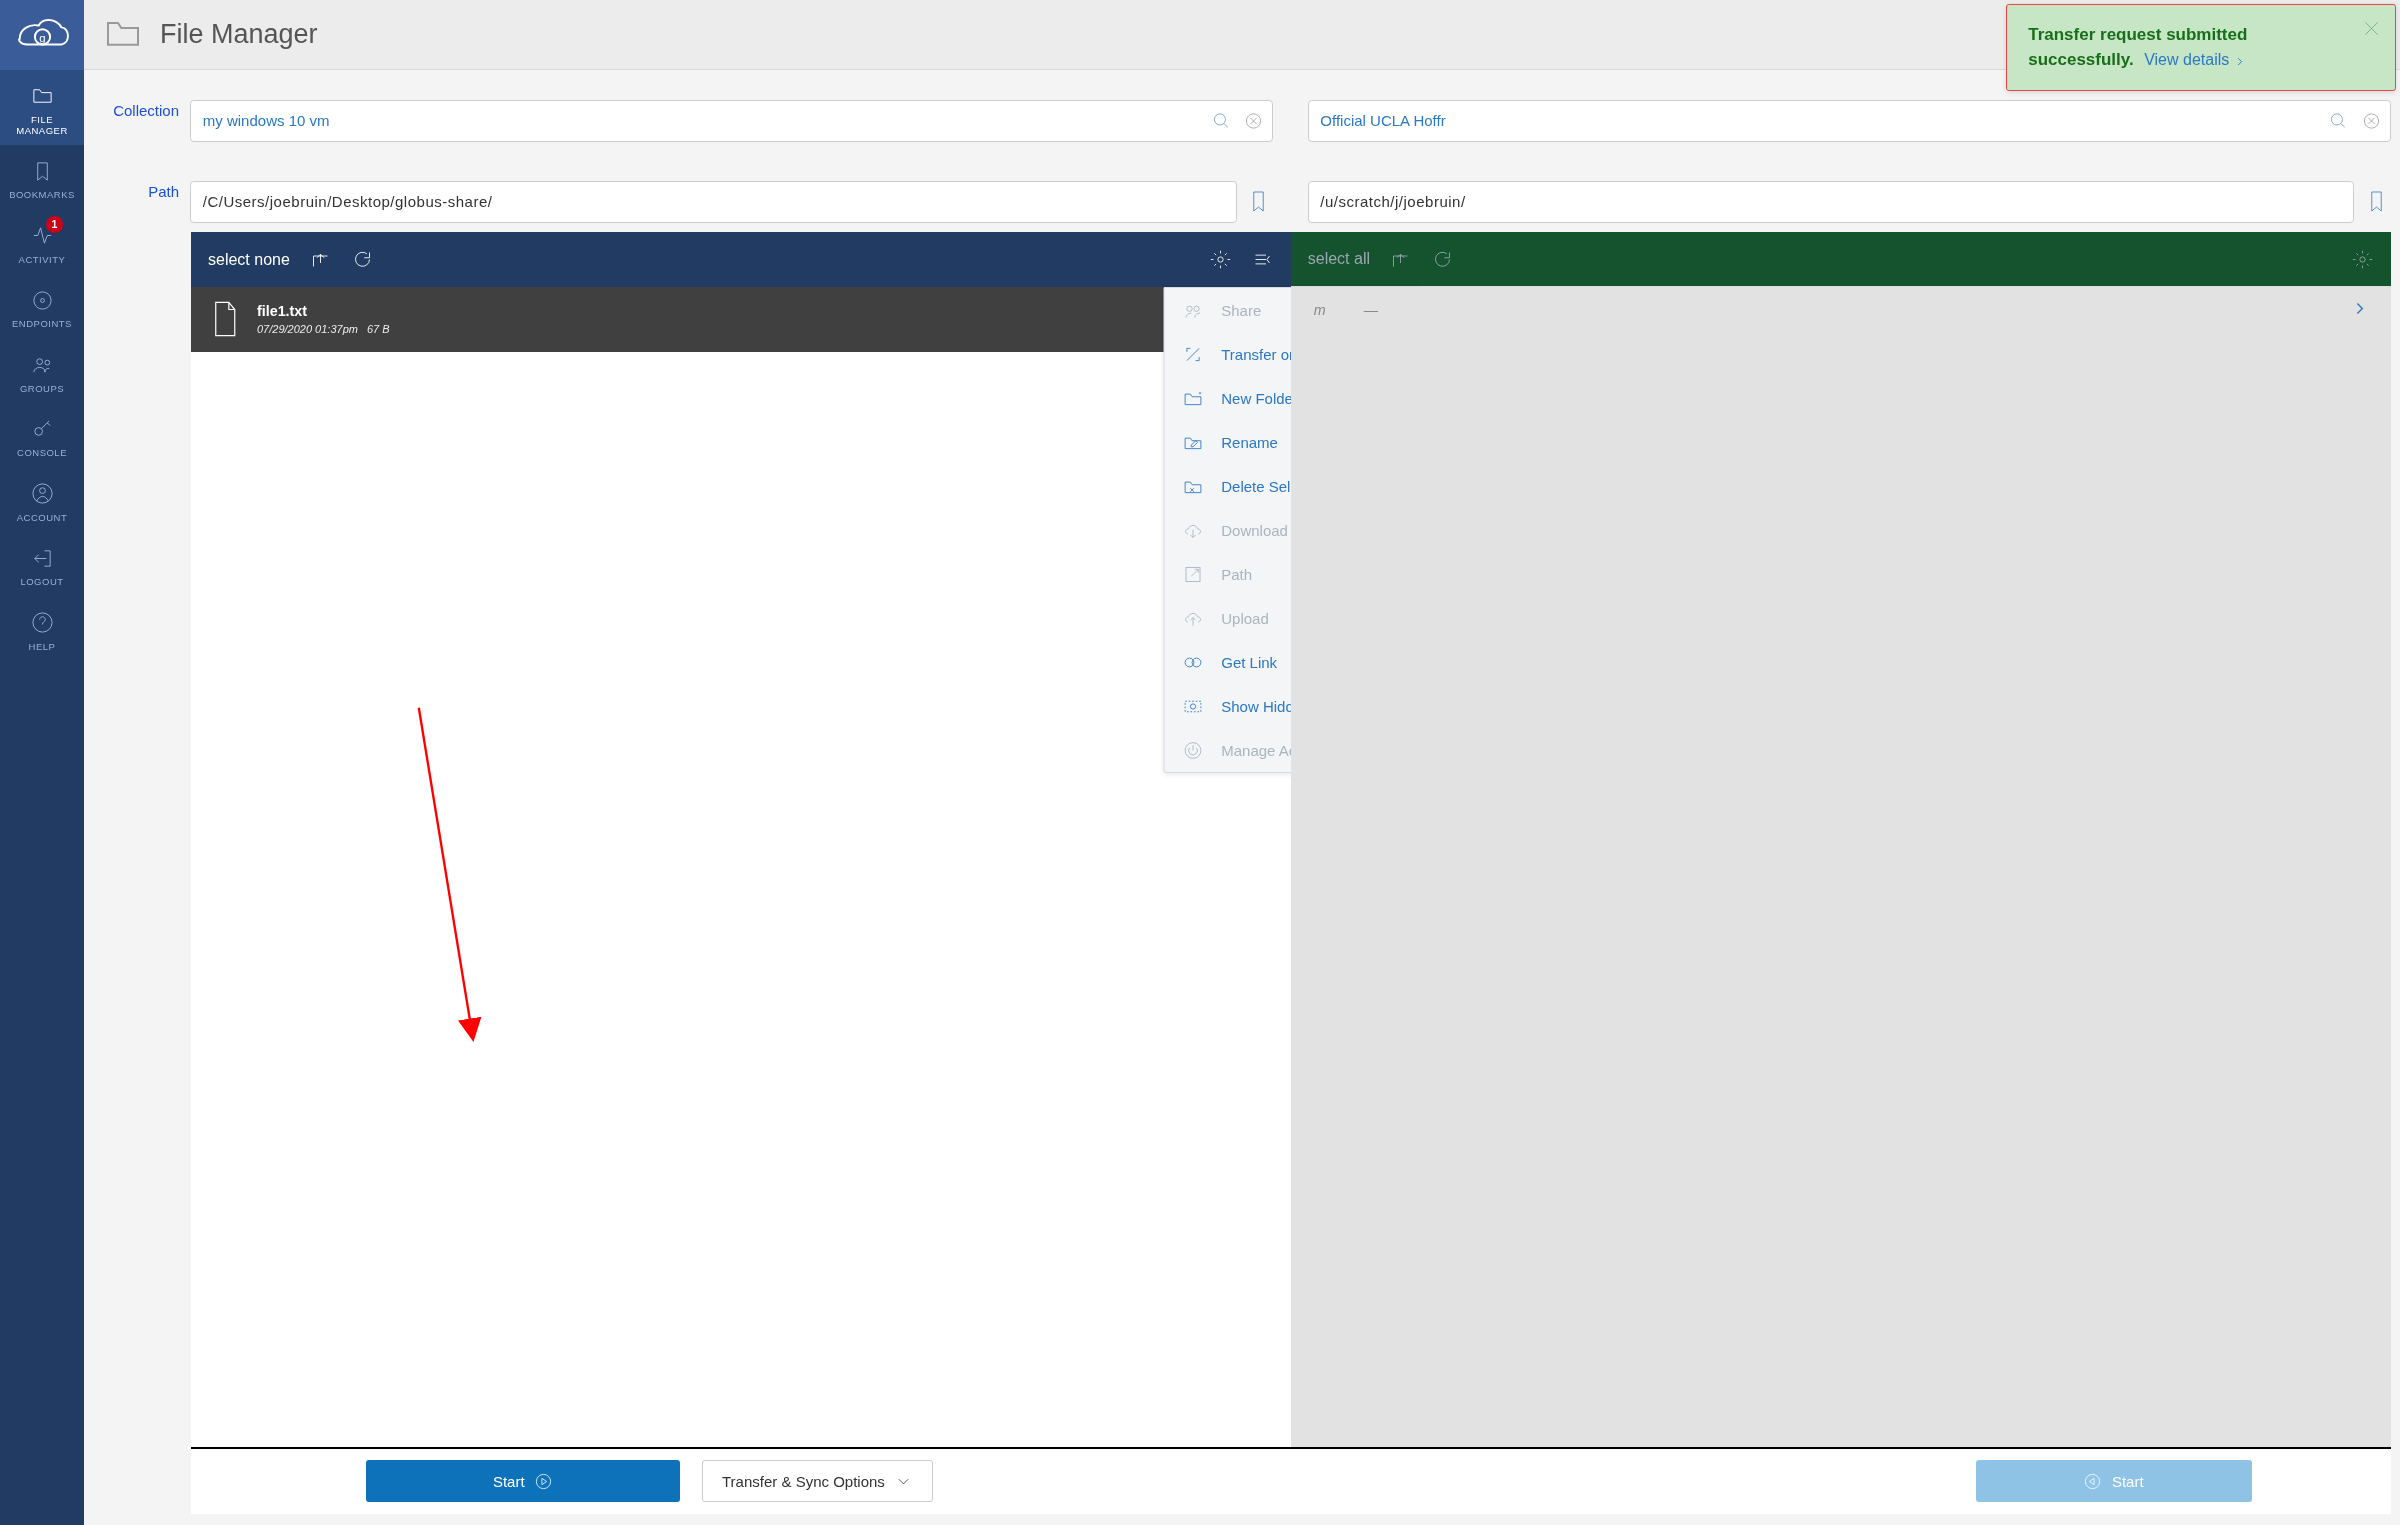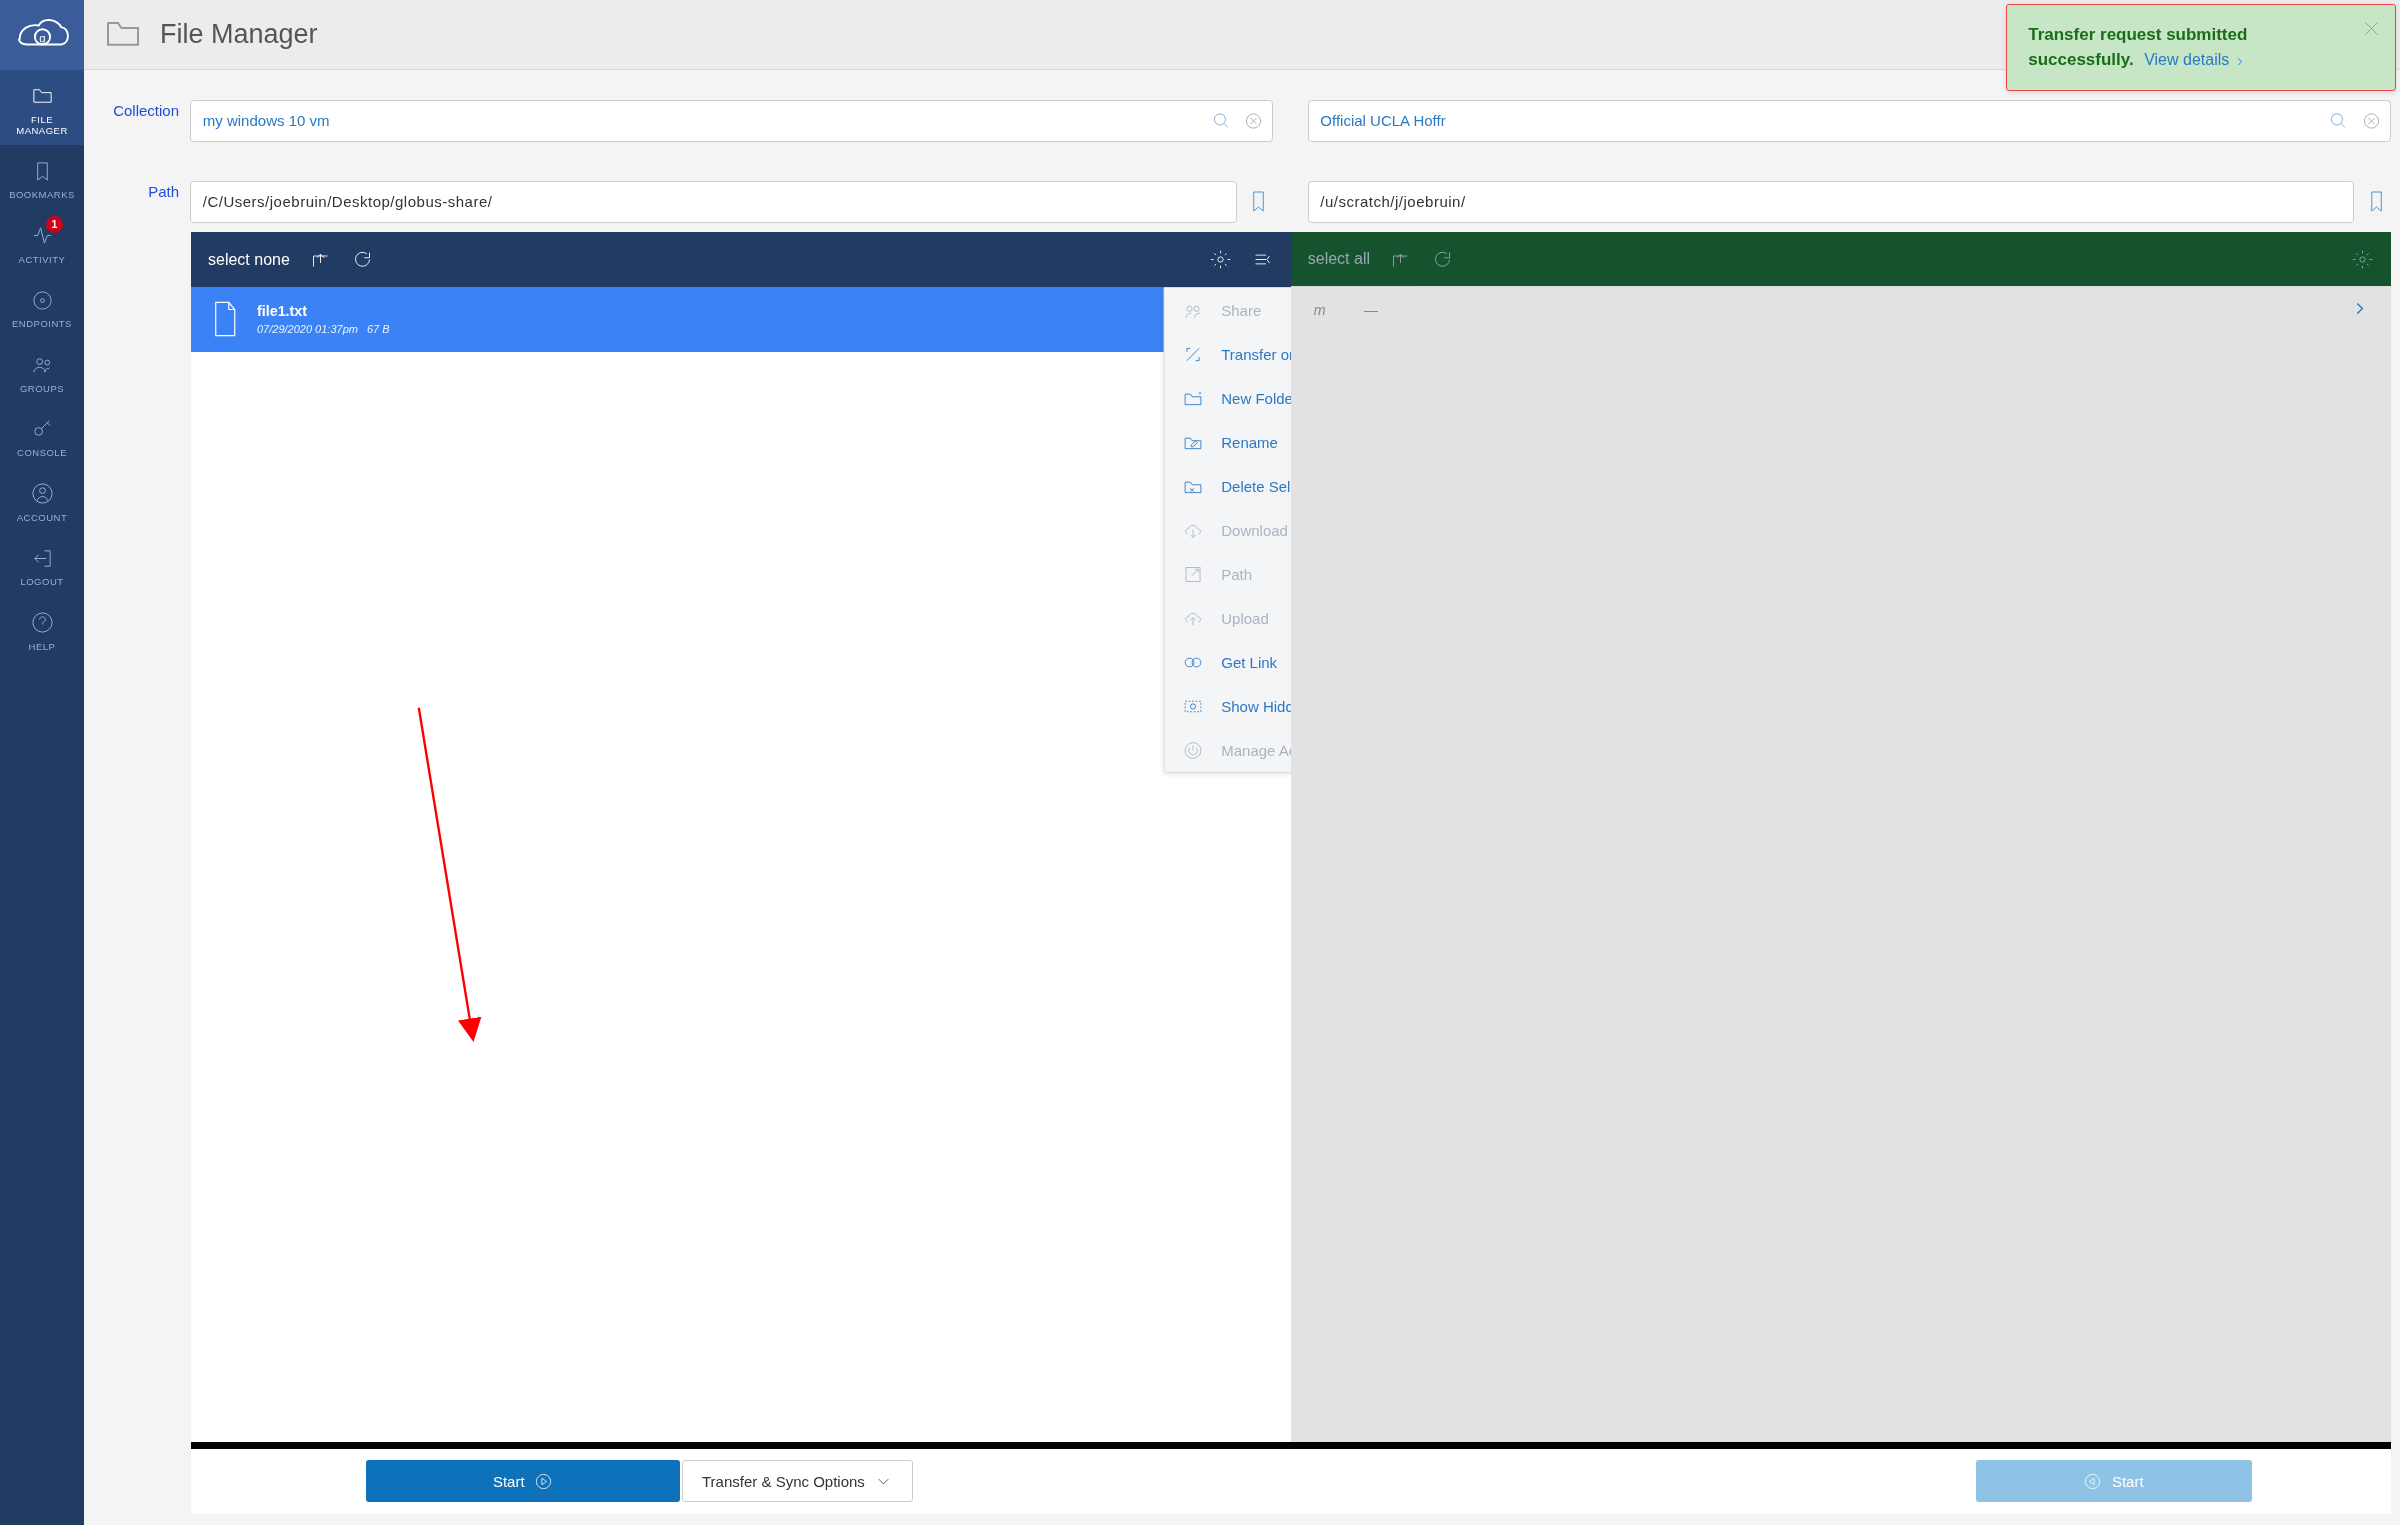--- a/index.html
+++ b/index.html
@@ -84,21 +84,21 @@
 .toolbar .tb-icon svg { stroke: currentColor; fill: none; width: 21px; height: 21px; }
 .toolbar .spacer { flex: 1; }
 
 
 .lists-row { flex:1; display:flex; position: relative; min-height: 0;}
 .file-list { flex: 0 0 50%; background: #fff; overflow: auto; position: relative;}
 .file-list.secondary { flex:1; background: #e2e2e2; }
 .file-row {
   display: flex; align-items: center; gap: 15px; padding: 11.4px 17px; cursor: pointer;
 }
-.file-row.selected { background: #3b82f6; color: #fff; }
+.file-row.selected { background: #404040; color: #fff; }
 .file-row .file-icon { width: 34px; height: 42px; display:flex;align-items:center;justify-content:center;}
 .file-row .file-icon svg { stroke: currentColor; fill: none; width:28.5px; height:38px;}
 .file-row .file-meta { display:flex; flex-direction:column; gap:3.8px;}
 .file-row .file-name { font-weight: 600; font-size: 14.3px; }
 .file-row .file-sub { font-size: 11px; font-style: italic; opacity: 0.9; display:flex; gap:9px;}
 .file-row-right {
   display:flex; align-items:center; gap: 38px; color:#8a8a8a; font-style: italic; padding: 13.3px 23px; font-size: 14.3px;
 }
 .file-row-right .chev { margin-left: auto; color:#2b78c5; cursor:pointer;}
 
@@ -108,21 +108,21 @@
   width: 255px; background: #f4f5f7; border: 1px solid #d6dbe1; border-radius: 0 0 2.9px 2.9px;
   box-shadow: 0 1.9px 5.7px rgba(0,0,0,.08);
 }
 .ctx-item { display:flex; align-items:center; gap: 15px; padding: 10.5px 15px; color:#2b78c5; cursor:pointer; font-size: 15px;}
 .ctx-item.disabled { color: #aab4c0; cursor: default; }
 .ctx-item .ci { width:27px; height:23px; display:flex;align-items:center;justify-content:center; }
 .ctx-item .ci svg { stroke: currentColor; fill:none; width:23px; height:21px; }
 
 
 .footer {
-  display:flex; align-items:center; gap: 2px; padding: 11.4px 15px; background: #fff; border-top:7px solid #000000;
+  display:flex; align-items:center; gap: 22px; padding: 11.4px 15px; background: #fff; border-top:2px solid #000000;
 }
 .btn {
   height: 42px; border-radius: 2.9px; display:flex; align-items:center; justify-content:center; gap:9.5px;
   font-size: 15px; cursor:pointer; border:none;
 }
 .btn.start-left { flex: 0 0 314px; margin-left: 160px; background:#0d72b9; color:#fff; }
 .btn.start-right { flex: 0 0 276px; margin-left:auto; margin-right: 124px; background:#8ec3e5; color:#fff; }
 .btn.opts { background:#fff; border:1px solid #ccc; color:#333; padding: 0 19px;}
 .btn svg { stroke: currentColor; fill:none; width:19px; height:19px;}
 

